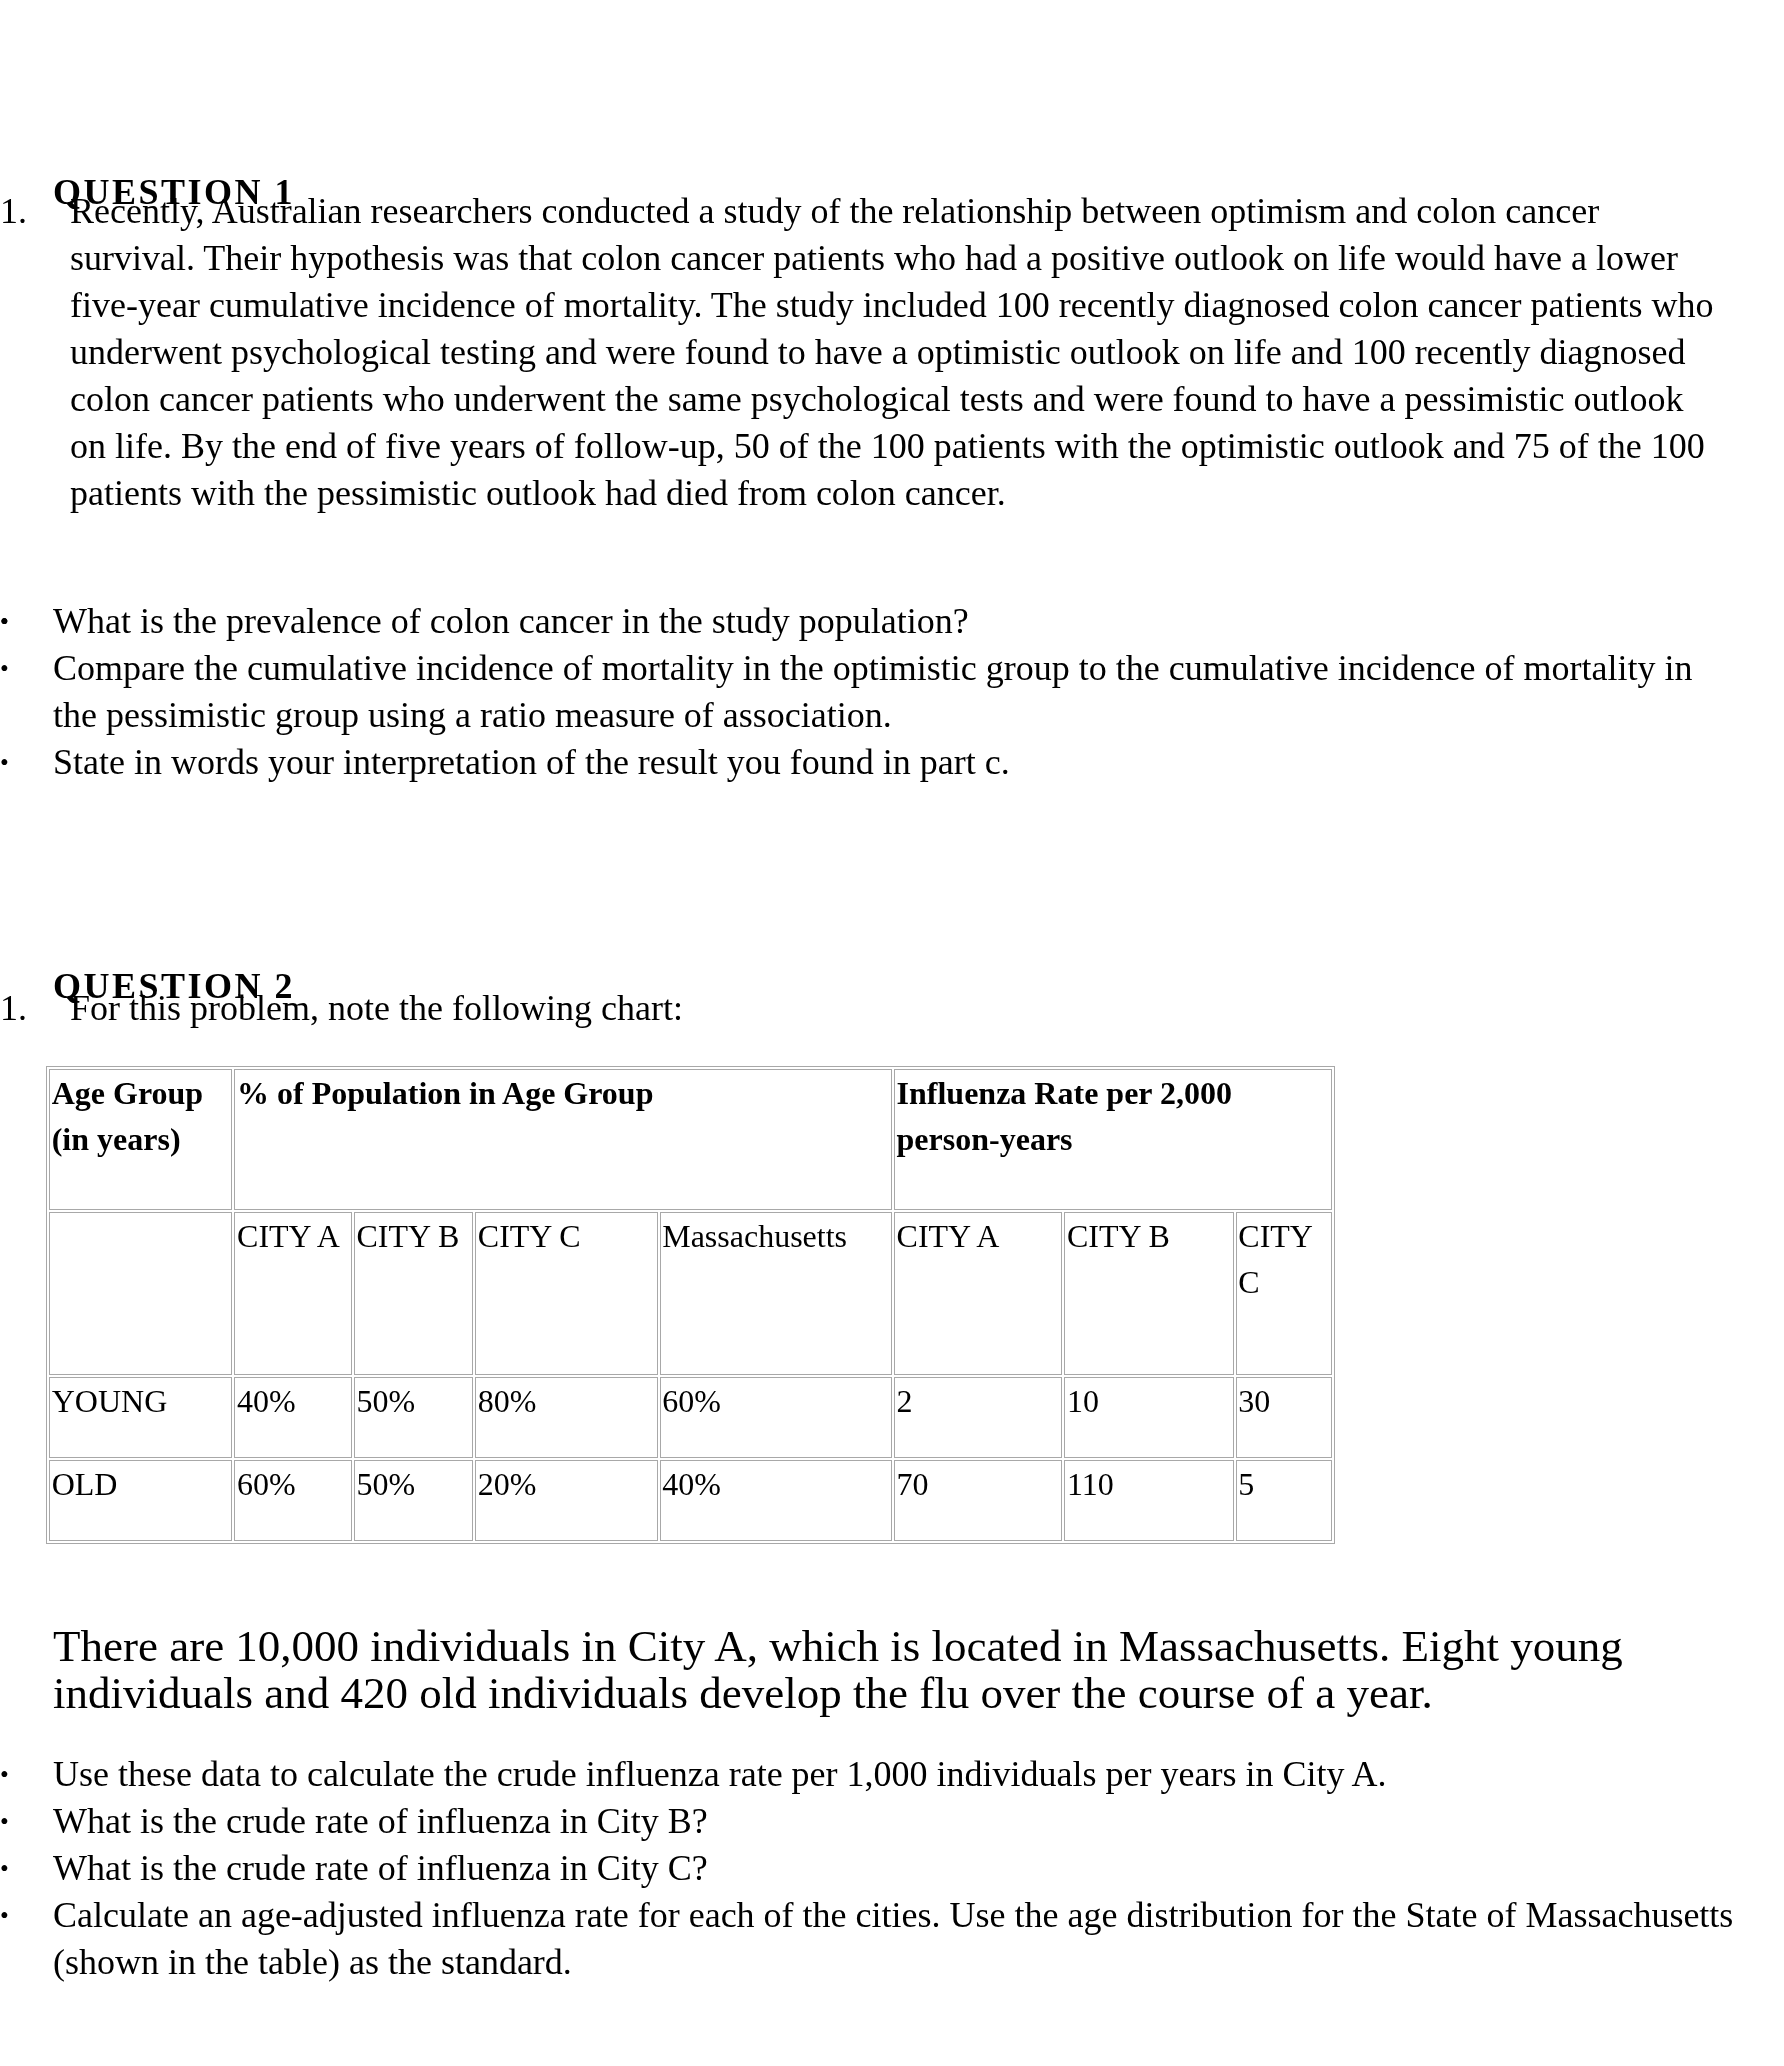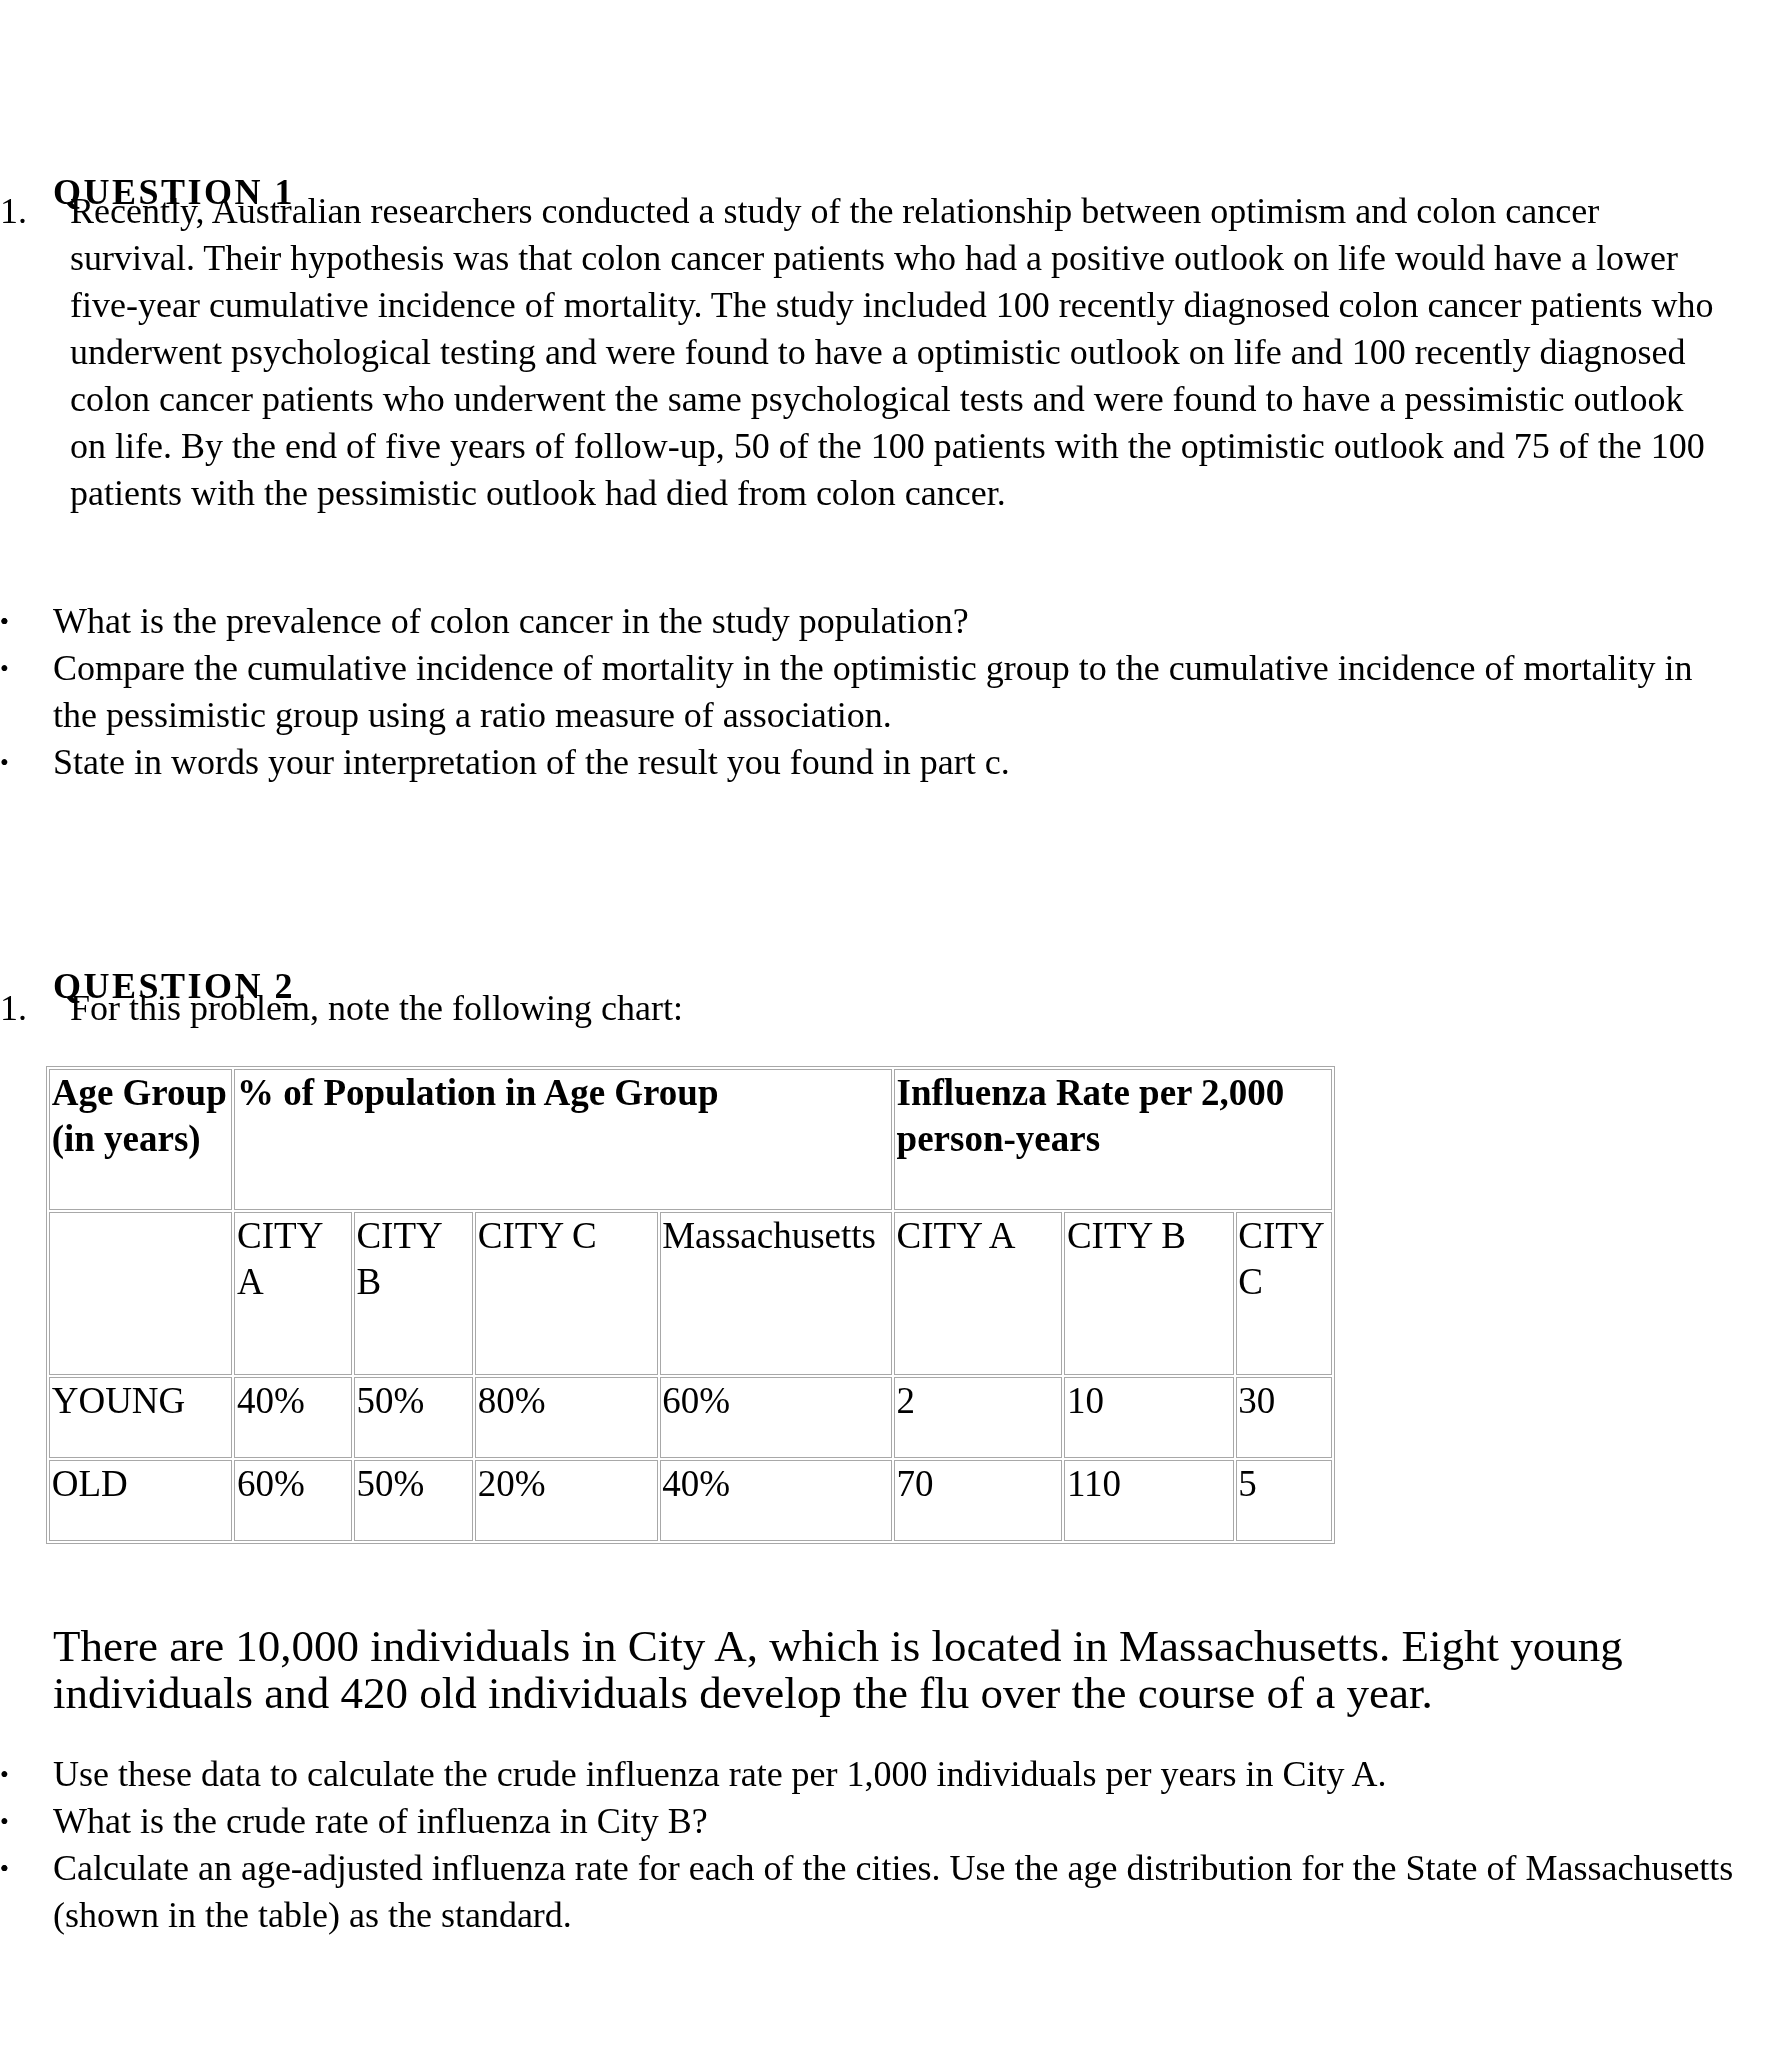--- a/index.html
+++ b/index.html
@@ -62,21 +62,21 @@
     line-height: 47px;
   }
 
   table.flu {
     position: absolute;
     left: 46px;
     top: 1066px;
     border-collapse: separate;
     border-spacing: 2.5px;
     border: 1.7px solid #a8a8a8;
-    font-size: 37px;
+    font-size: 32px;
     line-height: 46px;
   }
   table.flu td {
     border: 1.7px solid #a8a8a8;
     vertical-align: top;
     padding: 0 1.7px;
   }
   table.flu .hdr { font-weight: bold; }
   .c0 { width: 178px; }
   .c1 { width: 112px; }
@@ -154,18 +154,18 @@
       <td>5</td>
     </tr>
   </tbody>
     </table>
 
   <div class="para" style="top:1623px;">There are 10,000 individuals in City A, which is located in Massachusetts. Eight young individuals and 420 old individuals develop the flu over the course of a year.</div>
 
   <ul class="bullets" style="top:1751px;">
     <li><span class="dot">•</span><span>Use these data to calculate the crude influenza rate per 1,000 individuals per years in City A.</span></li>
     <li><span class="dot">•</span><span>What is the crude rate of influenza in City B?</span></li>
-    <li><span class="dot">•</span></li>
+    <li><span class="dot">•</span><span>What is the crude rate of influenza in City C?</span></li>
     <li><span class="dot">•</span><span>Calculate an age-adjusted influenza rate for each of the cities. Use the age distribution for the State of Massachusetts (shown in the table) as the standard.</span></li>
   </ul>
 
 </div>
 
 
 </body></html>

